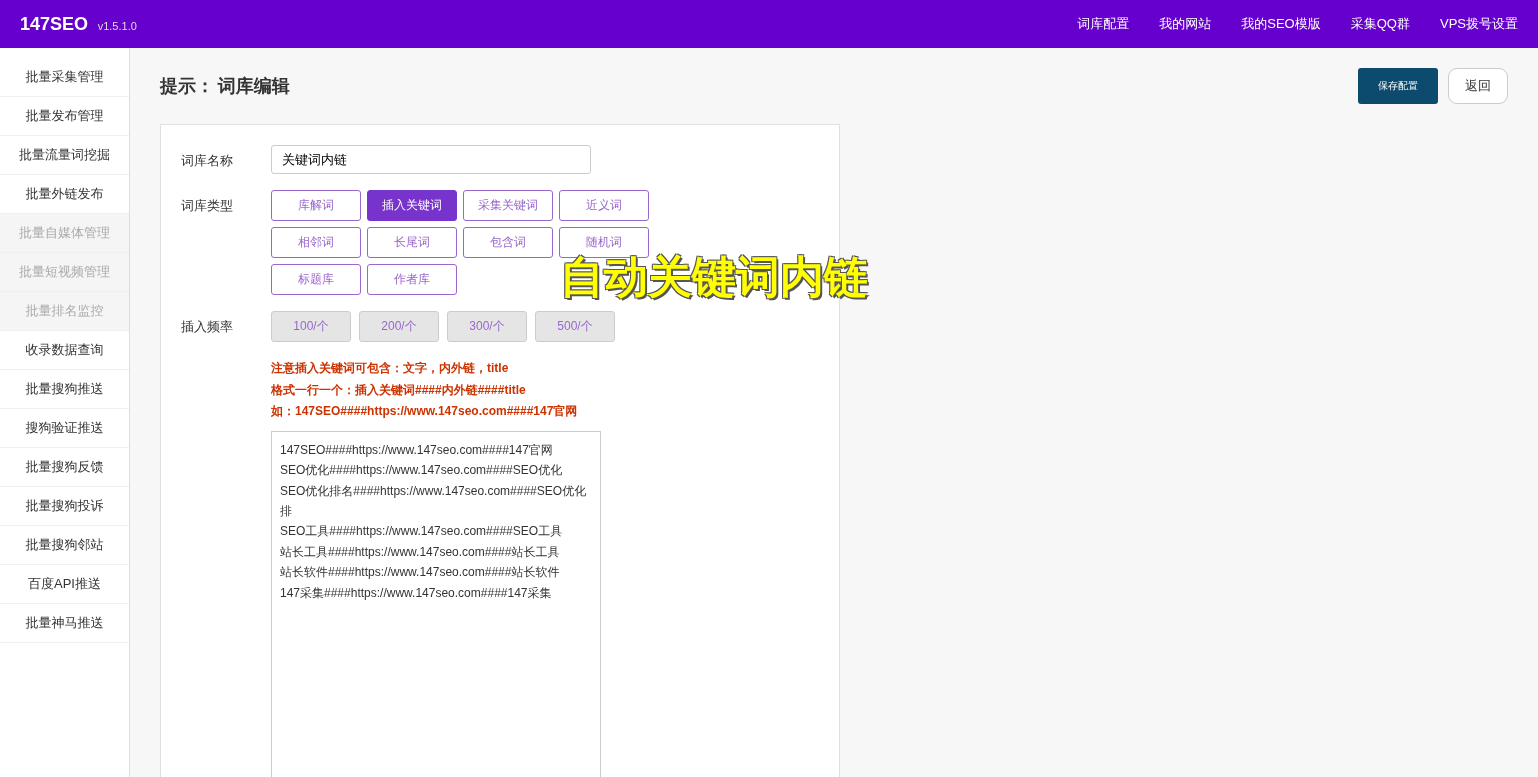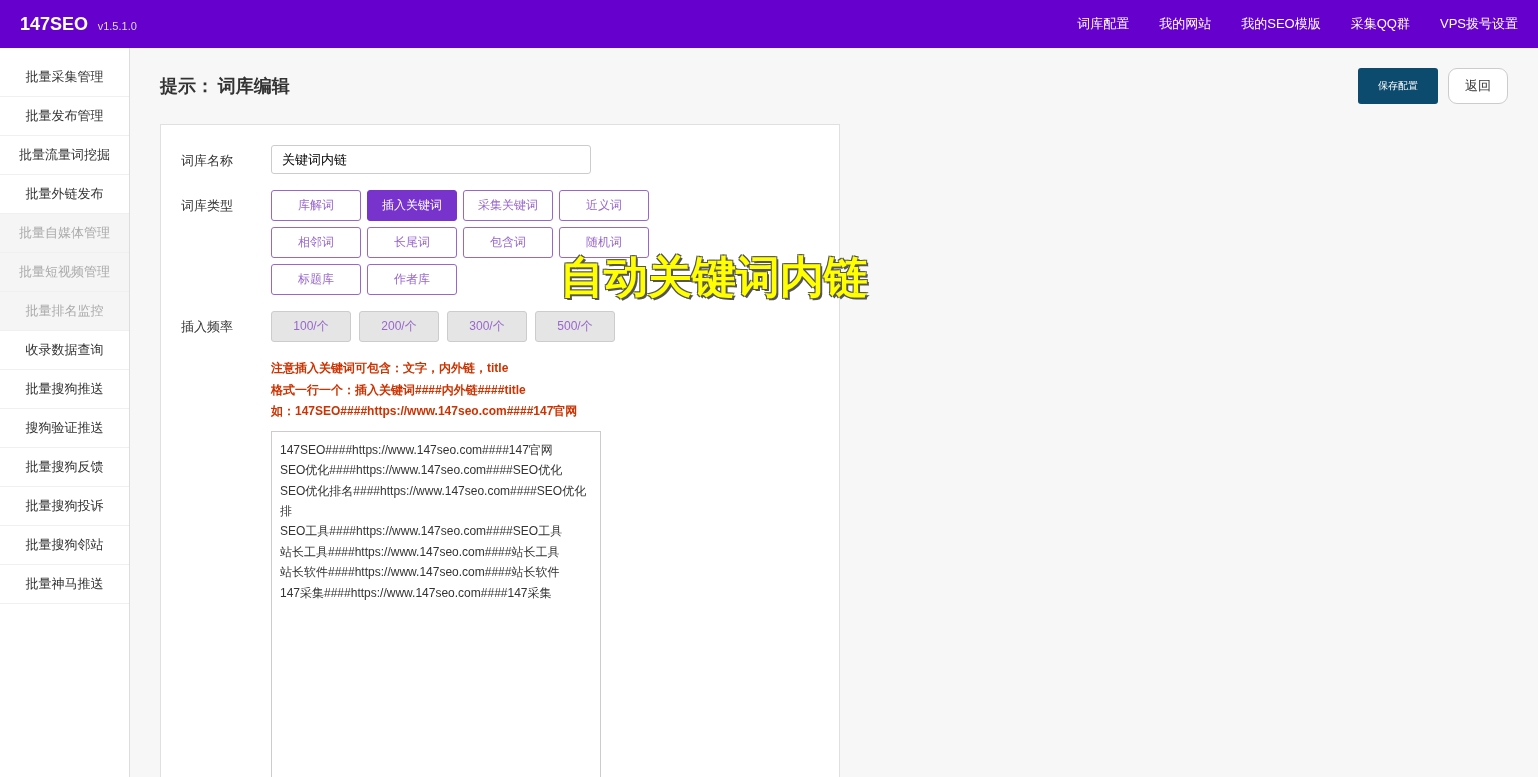--- a/index.html
+++ b/index.html
@@ -224,20 +224,21 @@
     <div class="sidebar-item">批量外链发布</div>
     <div class="sidebar-item disabled">批量自媒体管理</div>
     <div class="sidebar-item disabled">批量短视频管理</div>
     <div class="sidebar-item disabled">批量排名监控</div>
     <div class="sidebar-item">收录数据查询</div>
     <div class="sidebar-item">批量搜狗推送</div>
     <div class="sidebar-item">搜狗验证推送</div>
     <div class="sidebar-item">批量搜狗反馈</div>
     <div class="sidebar-item">批量搜狗投诉</div>
     <div class="sidebar-item">批量搜狗邻站</div>
+    <div class="sidebar-item">百度API推送</div>
     <div class="sidebar-item">批量神马推送</div>
   </div>
 
   <div class="main">
     <div class="main-wrapper">
 
       <div class="page-header">
         <div>
           <span style="font-size:18px;font-weight:bold;color:#333;">提示：</span>
           <span class="page-title" style="display:inline;">词库编辑</span>

